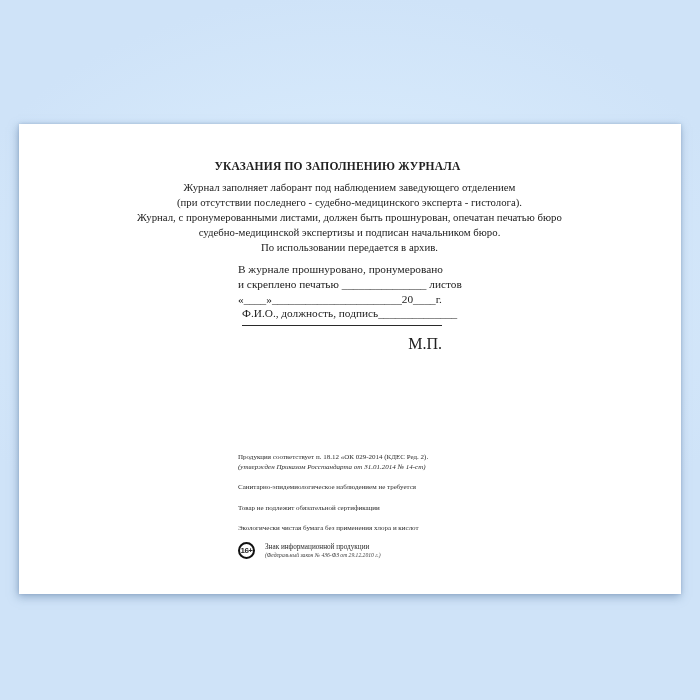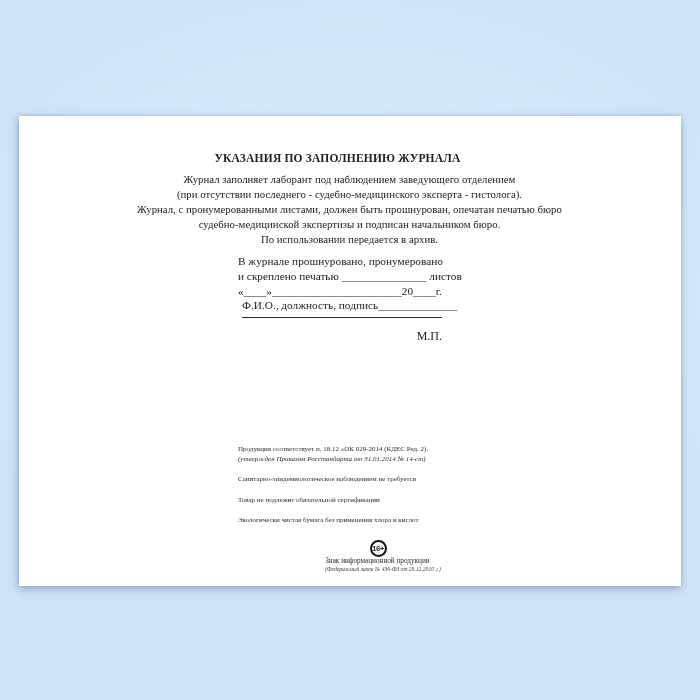--- a/index.html
+++ b/index.html
@@ -9,21 +9,21 @@
     background: radial-gradient(ellipse 420px 300px at 50% 42%, #e0effd 0%, #d6e9fb 55%, #cfe3f8 100%);
   }
   .scene {
     position: relative;
     width: 700px;
     height: 700px;
   }
   .page {
     position: absolute;
     left: 19px;
-    top: 116px;
+    top: 124px;
     width: 662px;
     height: 470px;
     background: #ffffff;
     box-shadow: -1px 3px 9px rgba(96, 128, 166, 0.55), 0 0 3px rgba(96, 128, 166, 0.35);
     color: #222222;
   }
   .centered-col {
     position: absolute;
     left: 0;
     width: 637px;
@@ -55,39 +55,38 @@
     margin-left: 4px;
     margin-top: 4px;
     width: 200px;
     border-top: 1px solid #2a2a2a;
     height: 0;
   }
   .stamp {
     margin-top: 11px;
     width: 204px;
     text-align: right;
-    font-size: 12px;
+    font-size: 16px;
   }
   .compliance {
     position: absolute;
     left: 219px;
     top: 329px;
     width: 280px;
     font-size: 7px;
     color: #2b2b2b;
   }
   .product-lines { line-height: 9.6px; }
   .italic-note { font-style: italic; }
   .statement { margin-top: 12.5px; }
   .statement.first { margin-top: 11px; }
   .badge-row {
-    margin-top: 15px;
+    margin-top: 9px;
     display: flex;
-    align-items: center;
-    flex-direction: column;
+    align-items: flex-end;
   }
   .age-badge {
     width: 17px;
     height: 17px;
     border: 2px solid #111;
     border-radius: 50%;
     display: flex;
     align-items: center;
     justify-content: center;
     font-size: 8px;

